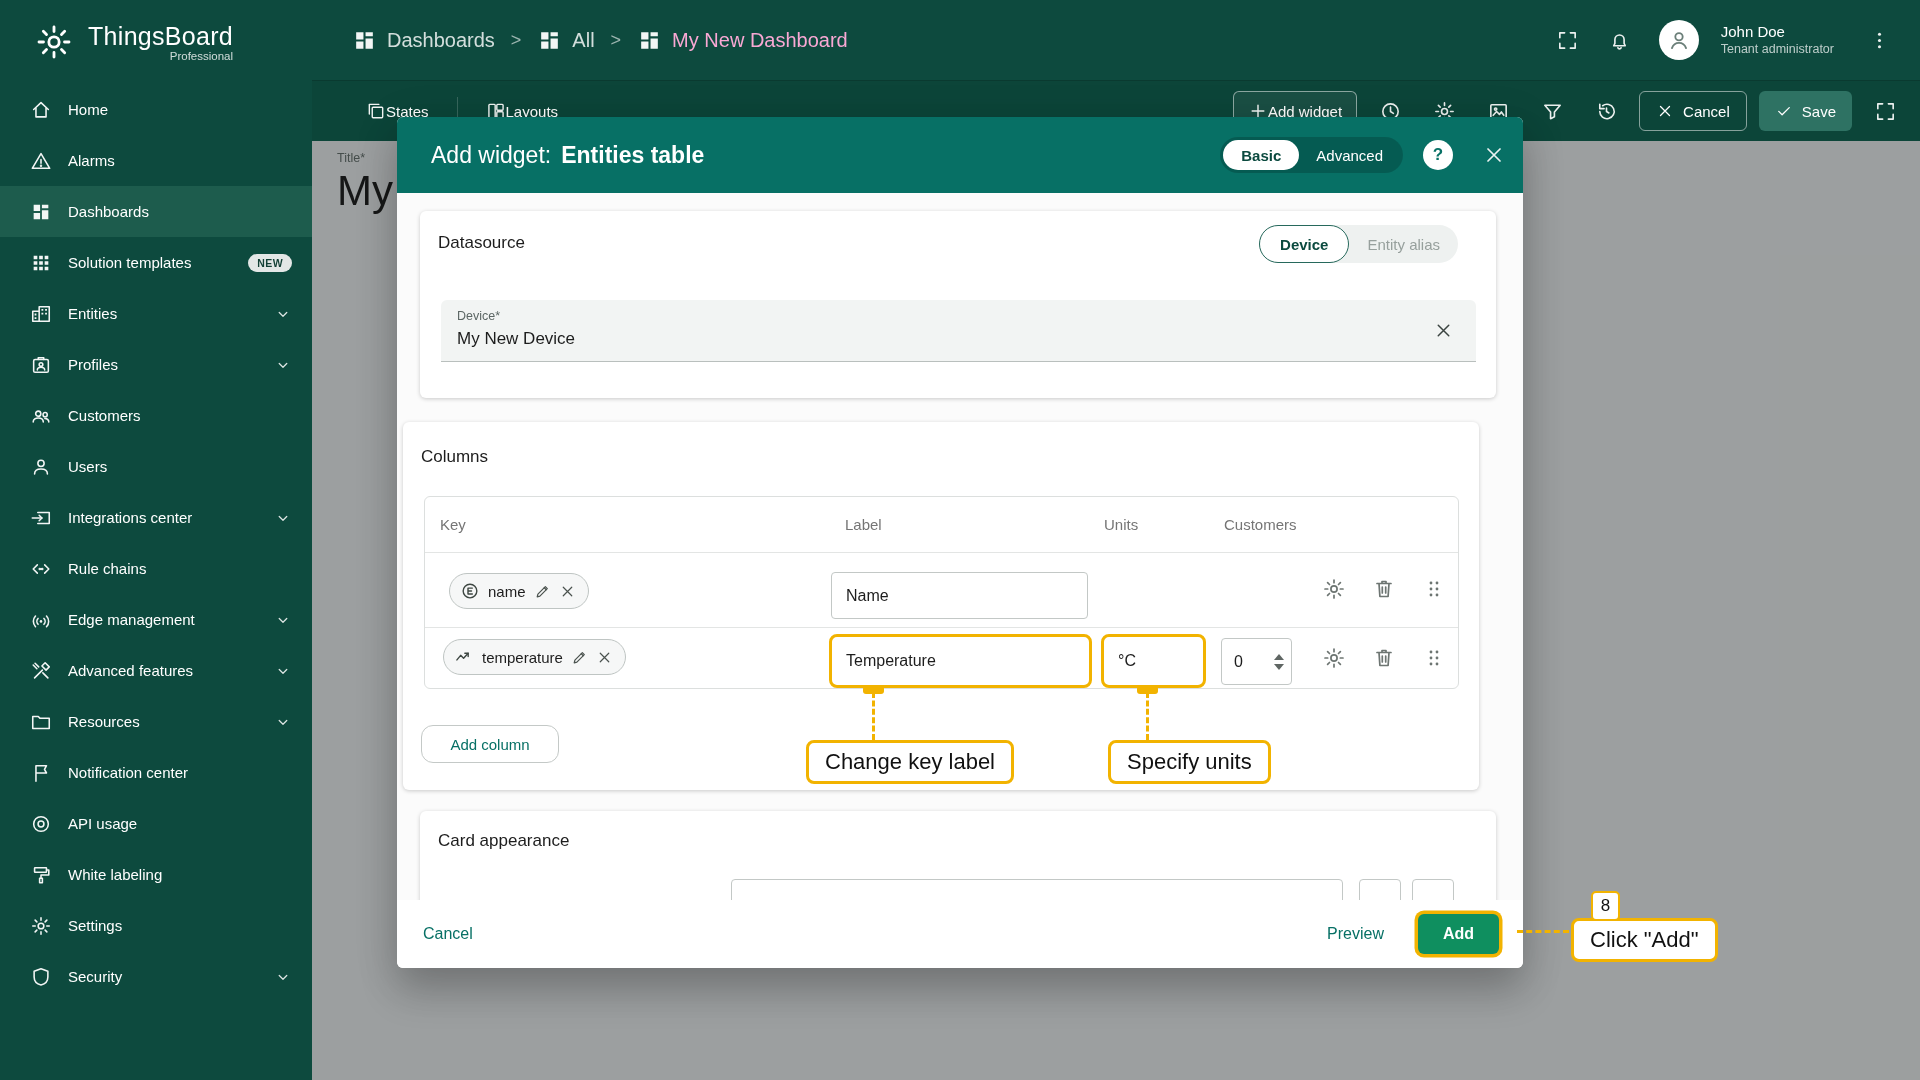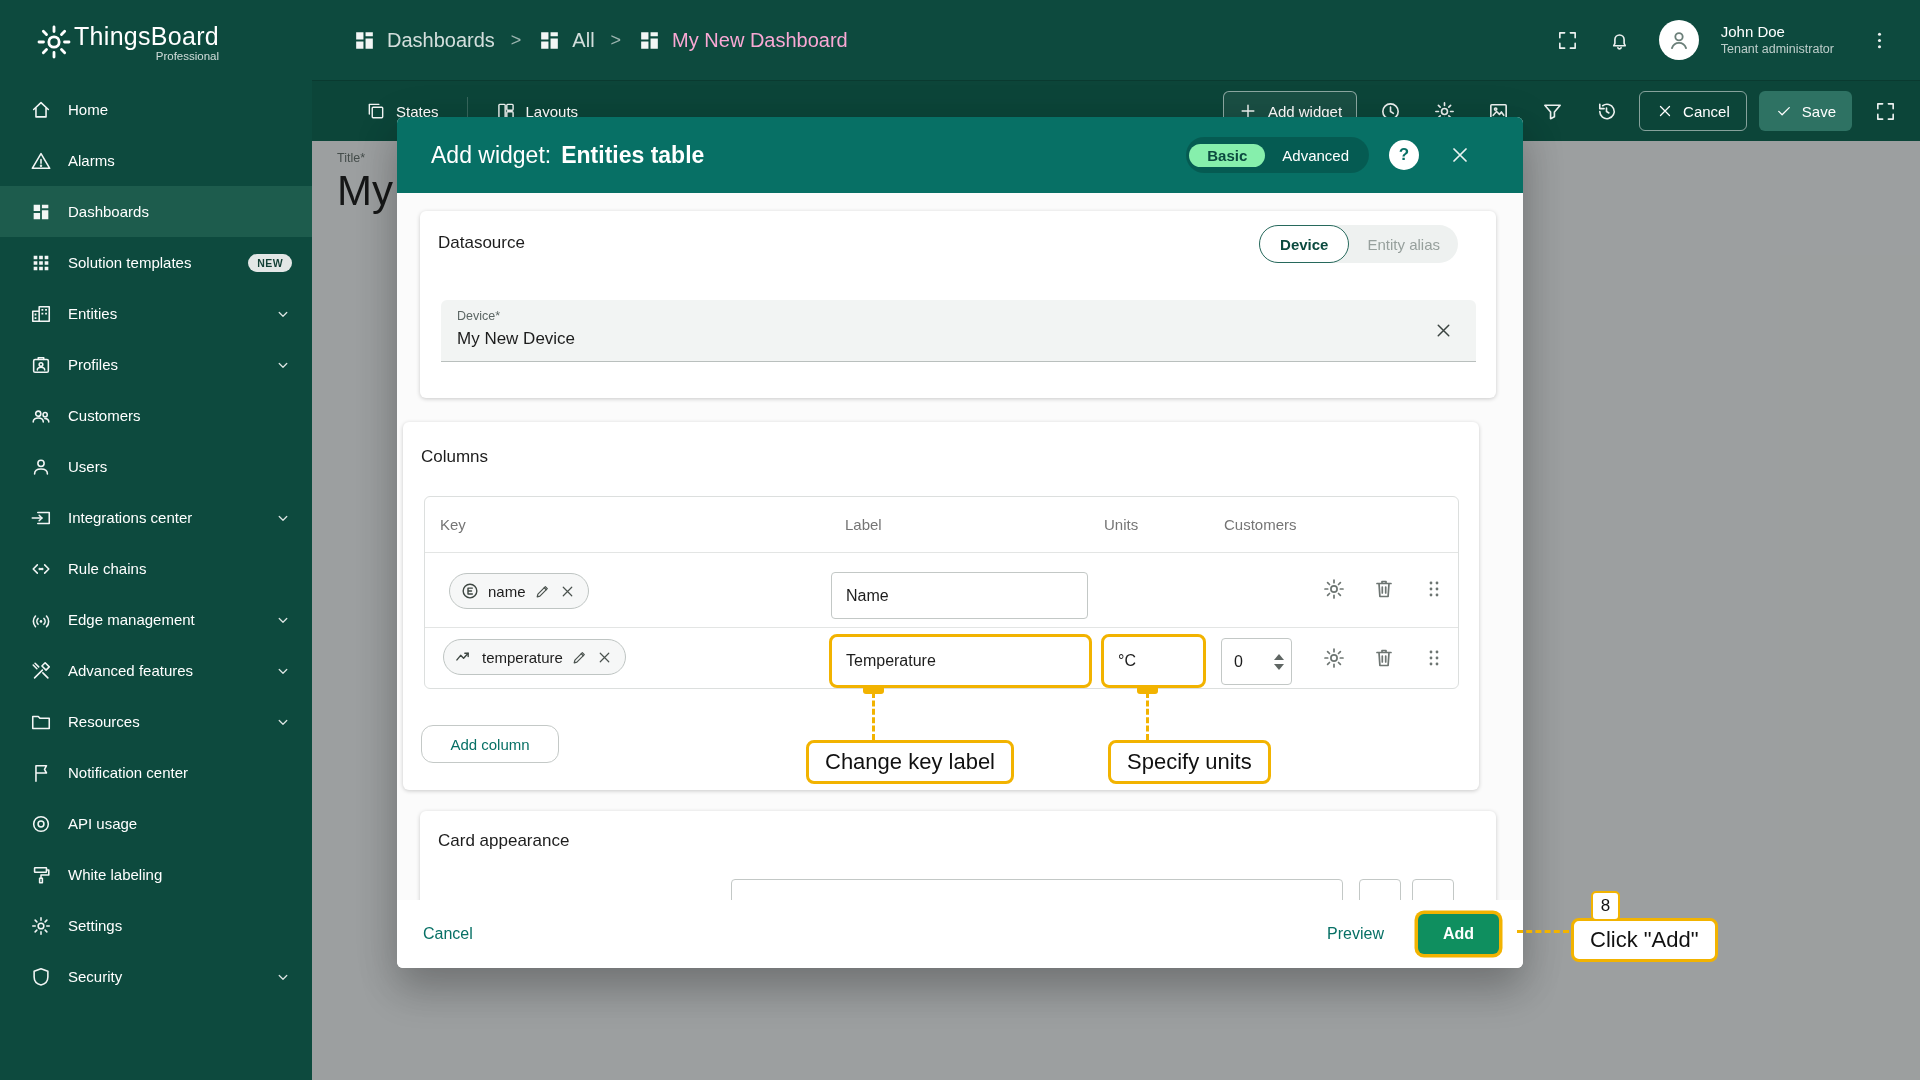--- a/index.html
+++ b/index.html
@@ -3,21 +3,21 @@
 <meta charset="utf-8">
 <style>
   *{margin:0;padding:0;box-sizing:border-box}
   html,body{width:1920px;height:1080px}
   body{position:relative;overflow:hidden;font-family:"Liberation Sans","DejaVu Sans",sans-serif;background:#eceff0;color:#222}
   .icon{display:inline-flex;align-items:center;justify-content:center}
   .icon svg{width:100%;height:100%;display:block}
 
   
   #sidebar{position:absolute;left:0;top:0;width:312px;height:1080px;background:#0d4a3e;color:#fff;z-index:10}
-  #logo{display:flex;align-items:center;height:84px;padding-left:34px;cursor:pointer}
+  #logo{display:flex;align-items:center;gap:14px;height:84px;padding-left:34px;cursor:pointer}
   .logo-gear{width:40px;height:40px;color:#fff}
   .logo-text{display:flex;flex-direction:column}
   .logo-name{font-size:25px;font-weight:500;letter-spacing:.3px}
   .logo-edition{font-size:11.5px;opacity:.8;text-align:right;margin-top:-1px}
   .nav-item{display:flex;align-items:center;height:51px;padding:0 20px 0 30px;gap:16px;font-size:15px;cursor:pointer}
   .nav-item.selected{background:#1d5c4d}
   .nav-icon{width:22px;height:22px;opacity:.95}
   .nav-label{white-space:nowrap}
   .nav-badge{margin-left:auto;background:#e3e7e6;color:#123f35;font-size:10.5px;font-weight:bold;padding:3px 9px;border-radius:10px;letter-spacing:.4px}
   .nav-chev{margin-left:auto;width:18px;height:18px;opacity:.85}
@@ -35,47 +35,47 @@
   .icon-btn .icon{width:23px;height:23px;color:#fff;opacity:.92}
   #avatar{width:40px;height:40px;border-radius:50%;background:#fff;display:flex;align-items:center;justify-content:center;margin-left:8px;cursor:pointer}
   #avatar .icon{width:26px;height:26px;color:#6b7f79}
   #user-block{margin-left:12px;line-height:1.25;cursor:pointer}
   #user-name{font-size:15px;color:#fff}
   #user-role{font-size:12.5px;color:rgba(255,255,255,.72)}
   #kebab{margin-left:14px}
 
   
   #toolbar{position:absolute;left:312px;top:80px;right:0;height:61px;background:#0c4539;display:flex;align-items:center;padding-left:40px;color:#fff;z-index:5;border-top:1px solid rgba(0,0,0,.15)}
-  .tb-btn{display:flex;align-items:center;gap:10px;height:40px;padding:0 14px;font-size:15px;font-weight:500;border-radius:6px;cursor:pointer;white-space:nowrap}
+  .tb-btn{display:flex;align-items:center;height:40px;padding:0 14px;font-size:15px;font-weight:500;border-radius:6px;cursor:pointer;white-space:nowrap}
   .tb-btn .icon{width:20px;height:20px;color:#fff;opacity:.95}
   .tb-divider{width:1px;height:28px;background:rgba(255,255,255,.18);margin:0 14px}
   #toolbar-right{position:absolute;right:14px;top:0;height:100%;display:flex;align-items:center;gap:12px}
   #add-widget-btn{border:1px solid rgba(255,255,255,.5);background:rgba(255,255,255,.06)}
   #cancel-btn,#save-btn{height:40px;display:flex;align-items:center;gap:9px;padding:0 16px;border-radius:6px;font-size:15px;font-weight:500;cursor:pointer}
   #cancel-btn{border:1px solid rgba(255,255,255,.5)}
   #save-btn{background:#2e7263}
   #cancel-btn .icon,#save-btn .icon{width:18px;height:18px;color:#fff}
 
   
   #content{position:absolute;left:312px;top:141px;right:0;bottom:0;background:#eceff0;z-index:1}
   #title-label{position:absolute;left:25px;top:10px;font-size:12.5px;color:#5f6b68}
   #title-value{position:absolute;left:25px;top:26px;font-size:42px;color:#141414}
 
   
   #backdrop{position:absolute;left:312px;top:141px;right:0;bottom:0;background:rgba(25,28,28,.38);z-index:40}
 
   
   #modal{position:absolute;left:397px;top:117px;width:1126px;height:851px;background:#fbfbfb;border-radius:6px;overflow:hidden;z-index:50;box-shadow:0 24px 38px rgba(0,0,0,.18),0 9px 46px rgba(0,0,0,.14)}
-  #modal-header{position:absolute;left:0;top:0;right:0;height:76px;background:#077065;color:#fff;display:flex;align-items:center;padding:0 42px 0 34px}
+  #modal-header{position:absolute;left:0;top:0;right:0;height:76px;background:#077065;color:#fff;display:flex;align-items:center;padding:0 8px 0 34px}
   #modal-title{font-size:23px}
   #modal-title .prefix{font-weight:400;margin-right:10px}
   #modal-title .name{font-weight:700}
   #modal-header-right{margin-left:auto;display:flex;align-items:center;gap:20px}
   #mode-toggle{background:rgba(0,0,0,.18);border-radius:18px;height:36px;display:flex;align-items:center;padding:3px}
-  #tab-basic{background:#86efac;color:#0b4a3f;font-weight:600;font-size:15px;height:23px;padding:0 18px;border-radius:15px;display:flex;align-items:center;cursor:pointer}
+  #tab-basic{background:#ffffff;color:#0b4a3f;font-weight:600;font-size:15px;height:30px;padding:0 18px;border-radius:15px;display:flex;align-items:center;cursor:pointer}
   #tab-advanced{color:#fff;font-size:15px;padding:0 17px;cursor:pointer}
   #help-btn{width:30px;height:30px;border-radius:50%;background:#fff;color:#077065;font-size:17px;font-weight:bold;display:flex;align-items:center;justify-content:center;cursor:pointer}
   #modal-close .icon{width:24px;height:24px;color:#fff}
   #modal-body{position:absolute;left:0;top:76px;right:0;bottom:68px;overflow:hidden}
   .card{position:absolute;background:#fff;border-radius:6px;box-shadow:0 1px 4px rgba(0,0,0,.2)}
   .card-heading{position:absolute;left:18px;font-size:17px;font-weight:500;color:#1d1d1d}
   #card-datasource{left:23px;top:18px;width:1076px;height:187px}
   #card-columns{left:6px;top:229px;width:1076px;height:368px}
   #card-appearance{left:23px;top:618px;width:1076px;height:180px}
 

